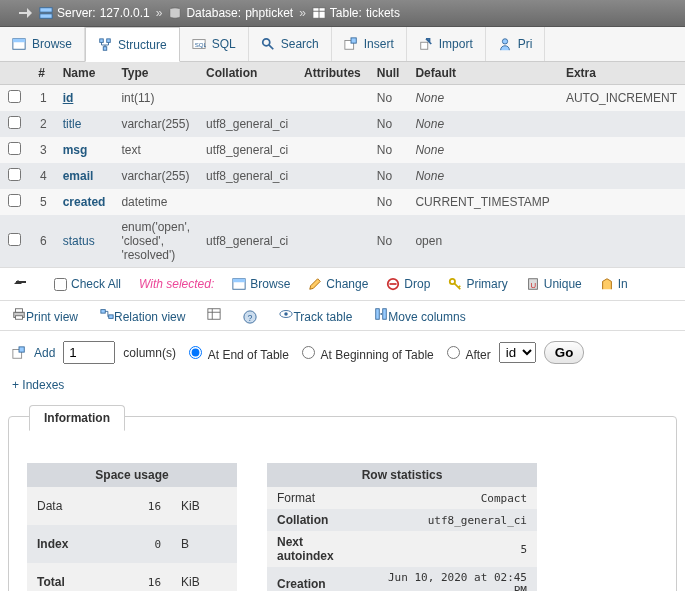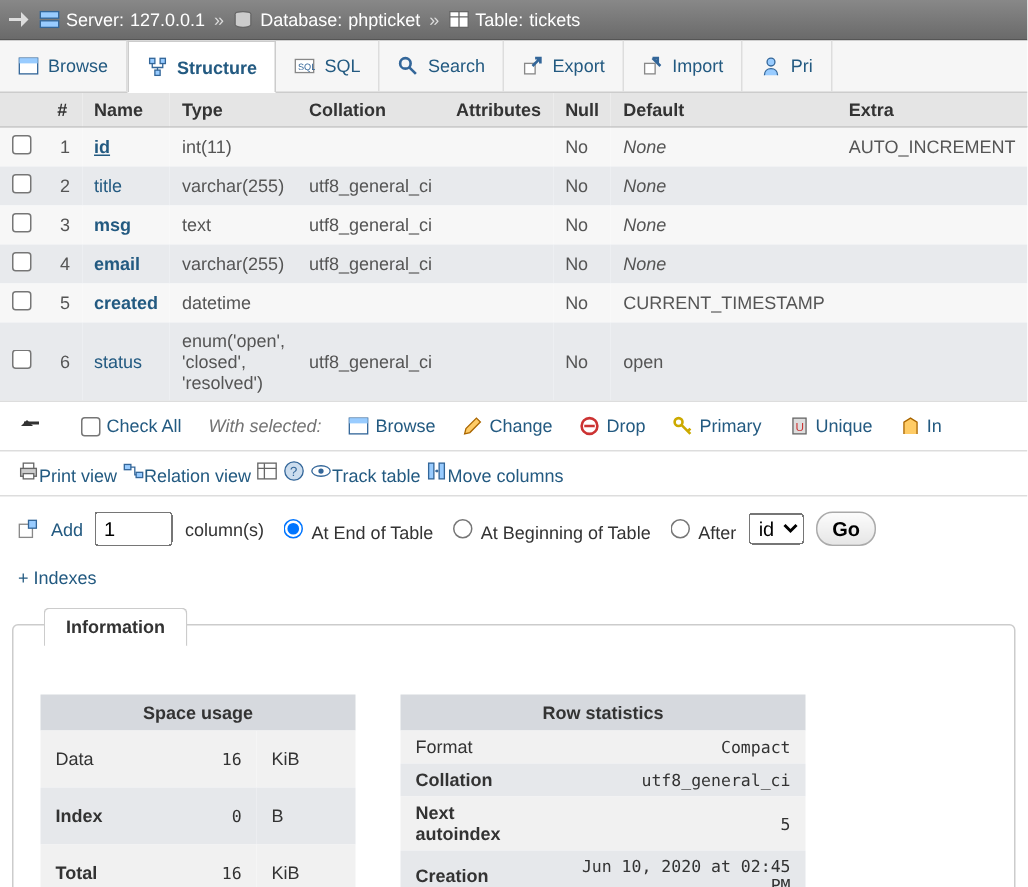--- a/index.html
+++ b/index.html
@@ -1,49 +1,49 @@
 <!DOCTYPE html>
 <html><head>
 <meta charset="utf-8">
 <style>
 body{margin:0;font-family:sans-serif;font-size:12px;color:#333;background:#fff}
-.topbar{background:linear-gradient(#888,#6a6a6a);height:26px;display:flex;align-items:center;padding:0 6px;color:#fff;gap:4px;border-bottom:1px solid #555}
+.topbar{background:linear-gradient(#888,#6a6a6a);height:26px;display:flex;align-items:center;padding:0 19px;color:#fff;gap:4px;border-bottom:1px solid #555}
 .topbar a{color:#fff;text-decoration:none}
 .topbar .sep{color:#ddd;margin:0 2px}
 .tabs{display:flex;background:#f6f6f6;border-bottom:1px solid #ccc;height:34px}
 .tab{display:flex;align-items:center;gap:6px;padding:0 12px;color:#235a81;cursor:pointer;border-right:1px solid #ddd}
-.tab.active{background:#fff;border:1px solid #ccc;border-bottom:1px solid #fff;margin-bottom:-1px;border-top:1px solid #ccc;font-weight:bold}
+.tab.active{background:#fff;border:1px solid #ccc;border-bottom:1px solid #fff;margin-bottom:-1px;border-top:1px solid #ccc;font-weight:normal}
 .ico{width:14px;height:14px;display:inline-block}
 table.struct{border-collapse:collapse;width:100%}
 table.struct th{background:#e5e5e5;text-align:left;padding:4px 8px;color:#333;border-bottom:1px solid #ccc;font-weight:bold}
 table.struct td{padding:5px 8px;color:#555}
 table.struct tr.odd{background:#f7f7f7}
 table.struct tr.even{background:#e8eaed}
 .underline{text-decoration:underline;color:#235a81}
 .link{color:#235a81;cursor:pointer}
 .rowops{display:flex;align-items:center;gap:18px;padding:8px 12px;border-top:1px solid #ddd;flex-wrap:wrap}
 .rowops .it{display:flex;align-items:flex-end;gap:4px;color:#235a81}
-.opsline{display:flex;align-items:flex-start;gap:4px;padding:6px 12px;border-top:1px solid #ddd;border-bottom:1px solid #ddd;flex-wrap:wrap}
+.opsline{display:flex;align-items:flex-end;gap:22px;padding:6px 12px;border-top:1px solid #ddd;border-bottom:1px solid #ddd;flex-wrap:wrap}
 .addrow{display:flex;align-items:center;gap:8px;padding:10px 12px}
 .addrow input[type=text]{width:40px;padding:2px 4px}
 .addrow select{padding:1px 2px}
 .gobtn{background:linear-gradient(#fcfcfc,#e6e6e6);border:1px solid #aaa;border-radius:11px;padding:3px 10px;font-weight:bold;cursor:pointer}
 .idx{color:#235a81;padding:4px 12px}
 .info-wrap{margin:20px 8px;border:1px solid #ccc;border-radius:4px;padding:28px 18px 18px;position:relative;background:#fff}
 .info-tab{position:absolute;top:-12px;left:20px;background:#fff;border:1px solid #ccc;border-bottom:1px solid #fff;border-radius:4px 4px 0 0;padding:5px 14px;font-weight:bold;color:#333}
 .info-tables{display:flex;gap:30px;margin-top:18px}
 .mini{border-collapse:collapse;}
 .mini th{background:#d6d9de;padding:5px 10px;font-weight:bold}
 .mini td{padding:4px 10px}
 .mini tr.r0{background:#f1f1f1}
 .mini tr.r1{background:#e6e8eb}
 .mono{font-family:monospace;font-size:11px}
 .right{text-align:right}
 .num{text-align:right;width:20px}
-.muted{color:#737373;font-style:italic}
+.muted{color:#ec4899;font-style:italic}
 input[type=checkbox]{margin:0}
 .arrow-up{position:relative;width:24px;height:16px}
 .arrow-up::before{content:"";position:absolute;left:4px;top:5px;width:10px;height:2px;background:#333}
 .arrow-up::after{content:"";position:absolute;left:2px;top:0;border:4px solid transparent;border-bottom-color:#333}
 .arrow-right{width:16px;height:12px;position:relative}
 .arrow-right::before{content:"";position:absolute;top:5px;left:0;width:10px;height:2px;background:#ddd}
 .arrow-right::after{content:"";position:absolute;top:1px;left:8px;border:5px solid transparent;border-left-color:#ddd}
 </style>
 </head>
 <body>
@@ -99,24 +99,24 @@
     </div>
   <div class="tab">
       <svg class="ico" viewBox="0 0 16 16">
         <circle cx="6" cy="6" r="4" fill="none" stroke="#369" stroke-width="2"></circle>
         <line x1="9" y1="9" x2="14" y2="14" stroke="#369" stroke-width="2"></line>
       </svg>
       <span>Search</span>
     </div>
   <div class="tab">
       <svg class="ico" viewBox="0 0 16 16">
-        <rect x="2" y="6" width="8" height="8" fill="#fff" stroke="#888"></rect>
-        <path d="M10 2h4v4M14 2L8 8" stroke="#369" fill="none" stroke-width="2"></path>
-      </svg>
-      <span>Export</span>
+        <rect x="1" y="4" width="10" height="10" fill="#fff" stroke="#888"></rect>
+        <rect x="8" y="1" width="6" height="6" fill="#9cf" stroke="#369"></rect>
+      </svg>
+      <span>Insert</span>
     </div>
   <div class="tab">
       <svg class="ico" viewBox="0 0 16 16">
         <rect x="2" y="6" width="8" height="8" fill="#fff" stroke="#888"></rect>
         <path d="M8 2h4v4M8 2l6 6" stroke="#369" fill="none" stroke-width="2"></path>
       </svg>
       <span>Import</span>
     </div>
   <div class="tab">
       <svg class="ico" viewBox="0 0 16 16">

